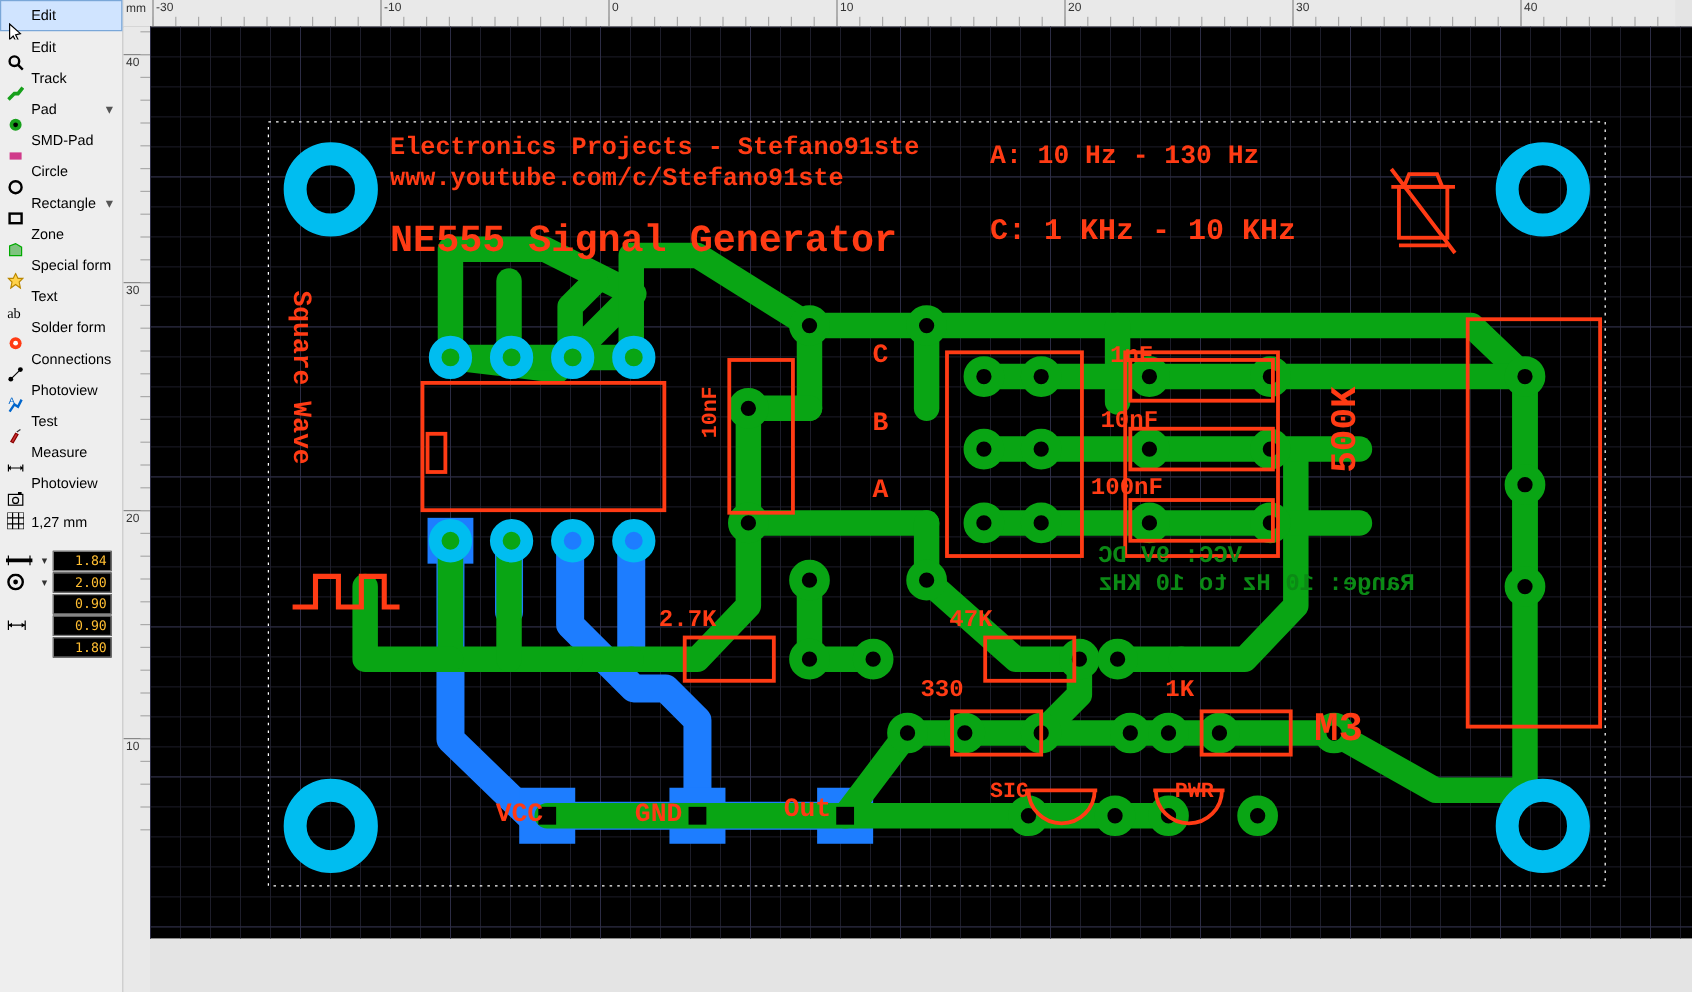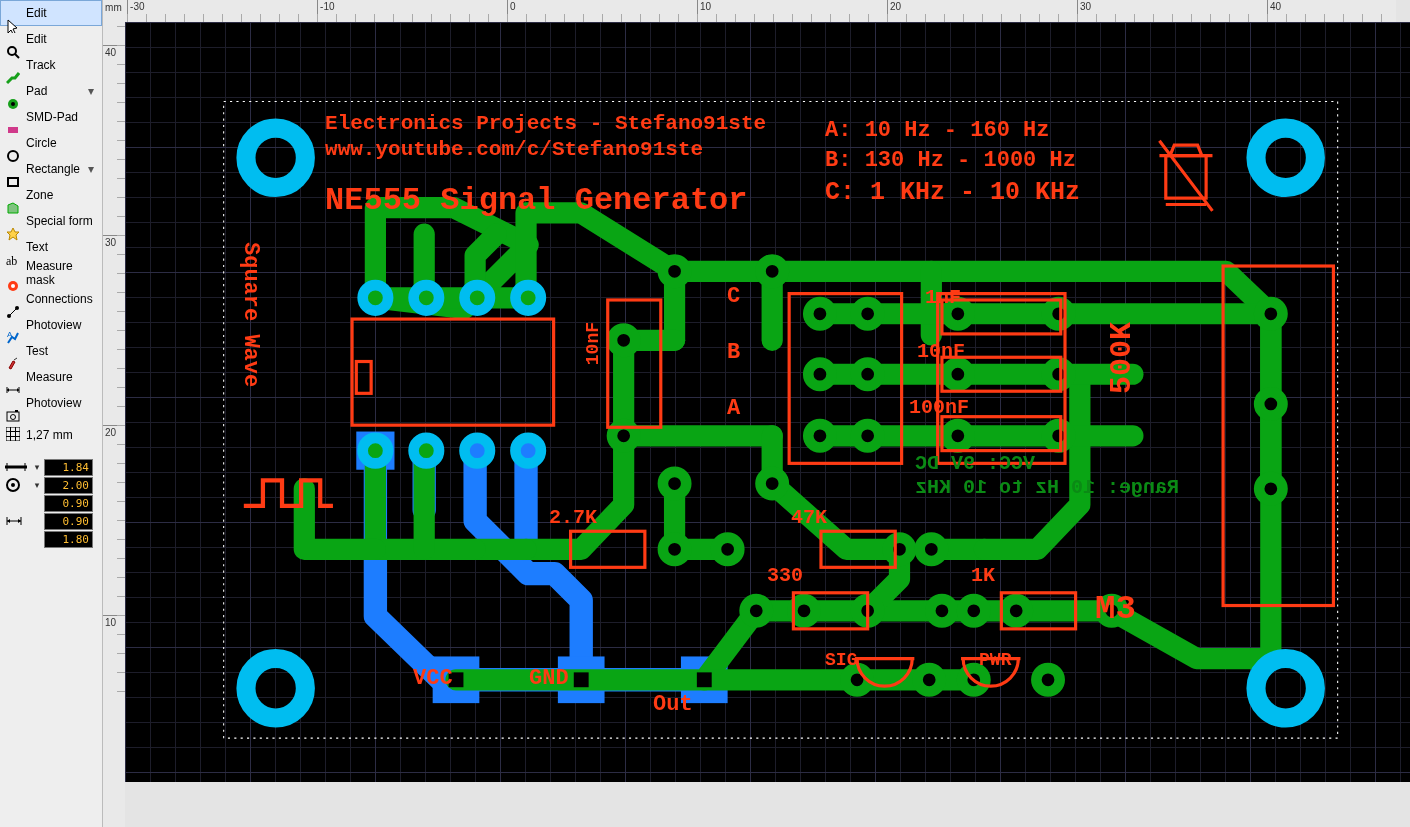--- a/index.html
+++ b/index.html
@@ -133,21 +133,21 @@
           </span>
           <span>Text</span>
         </div>
         <div class="tool">
           <span class="ico">
             <svg width="14" height="14">
               <circle cx="7" cy="7" r="5" fill="#ff3b14"></circle>
               <circle cx="7" cy="7" r="2" fill="#fff"></circle>
             </svg>
           </span>
-          <span>Measure mask</span>
+          <span>Solder form</span>
         </div>
         <div class="tool">
           <span class="ico">
             <svg width="14" height="14">
               <circle cx="3" cy="11" r="2" fill="#000"></circle>
               <circle cx="11" cy="3" r="2" fill="#000"></circle>
               <path d="M3 11L11 3" stroke="#000"></path>
             </svg>
           </span>
           <span>Connections</span>
@@ -552,39 +552,38 @@
                 <path d="M0 14h50M10 14l4-10h22l4 10M6 60h38M0 0l50 66"></path>
             </g>
 
             <path d="M112 456 h18 v-24 h18 v24 h18 v-24 h18 v24 h12" stroke-width="4"></path>
           </g>
         </svg>
 
         <div class="silk" style="left:200px;top:90px;font-size:21px">Electronics Projects - Stefano91ste</div>
         <div class="silk" style="left:200px;top:116px;font-size:21px">www.youtube.com/c/Stefano91ste</div>
         <div class="silk" style="left:200px;top:160px;font-size:32px;font-weight:900">NE555 Signal Generator</div>
-        <div class="silk" style="left:700px;top:96px;font-size:22px">A: 10 Hz - 160 Hz</div>
-        <div class="silk" style="left:700px;top:126px;font-size:22px">B: 130 Hz - 1000 Hz</div>
+        <div class="silk" style="left:700px;top:96px;font-size:22px">A: 10 Hz - 130 Hz</div>
         <div class="silk" style="left:700px;top:156px;font-size:25px">C: 1 KHz - 10 KHz</div>
         <div class="silk" style="left:113px;top:220px;font-size:22px;writing-mode:vertical-rl">Square Wave</div>
         <div class="silk" style="left:458px;top:300px;font-size:18px;writing-mode:vertical-rl;transform:rotate(180deg)">10nF</div>
         <div class="silk" style="left:602px;top:262px;font-size:22px">C</div>
         <div class="silk" style="left:602px;top:318px;font-size:22px">B</div>
         <div class="silk" style="left:602px;top:374px;font-size:22px">A</div>
         <div class="silk" style="left:800px;top:264px;font-size:20px">1nF</div>
         <div class="silk" style="left:792px;top:318px;font-size:20px">10nF</div>
         <div class="silk" style="left:784px;top:374px;font-size:20px">100nF</div>
         <div class="silk" style="left:424px;top:484px;font-size:20px">2.7K</div>
         <div class="silk" style="left:666px;top:484px;font-size:20px">47K</div>
         <div class="silk" style="left:642px;top:542px;font-size:20px">330</div>
         <div class="silk" style="left:846px;top:542px;font-size:20px">1K</div>
         <div class="silk" style="left:980px;top:300px;font-size:30px;writing-mode:vertical-rl;transform:rotate(180deg)">500K</div>
         <div class="silk" style="left:288px;top:644px;font-size:22px">VCC</div>
         <div class="silk" style="left:404px;top:644px;font-size:22px">GND</div>
-        <div class="silk" style="left:528px;top:670px;font-size:22px">Out</div>
+        <div class="silk" style="left:528px;top:640px;font-size:22px">Out</div>
         <div class="silk" style="left:700px;top:628px;font-size:18px">SIG</div>
         <div class="silk" style="left:854px;top:628px;font-size:18px">PWR</div>
         <div class="silk" style="left:970px;top:568px;font-size:34px;font-weight:900">M3</div>
 
         <div class="silk mir" style="left:790px;top:430px;font-size:20px">VCC: 9V DC</div>
         <div class="silk mir" style="left:790px;top:454px;font-size:20px">Range: 10 Hz to 10 KHz</div>
       </div>
     </div>
   </div>
 </div>

